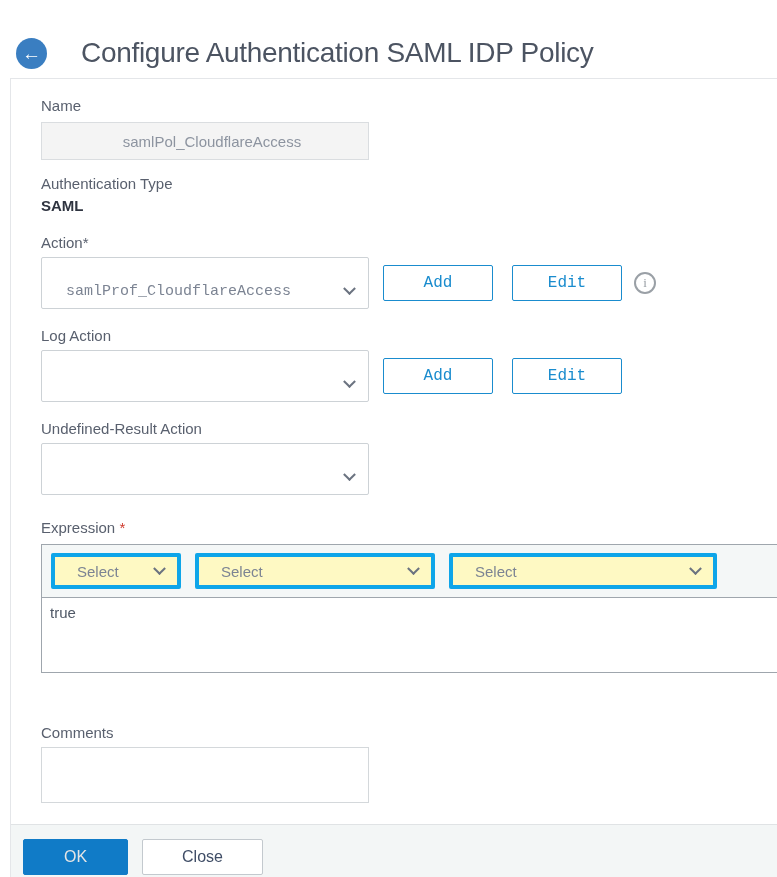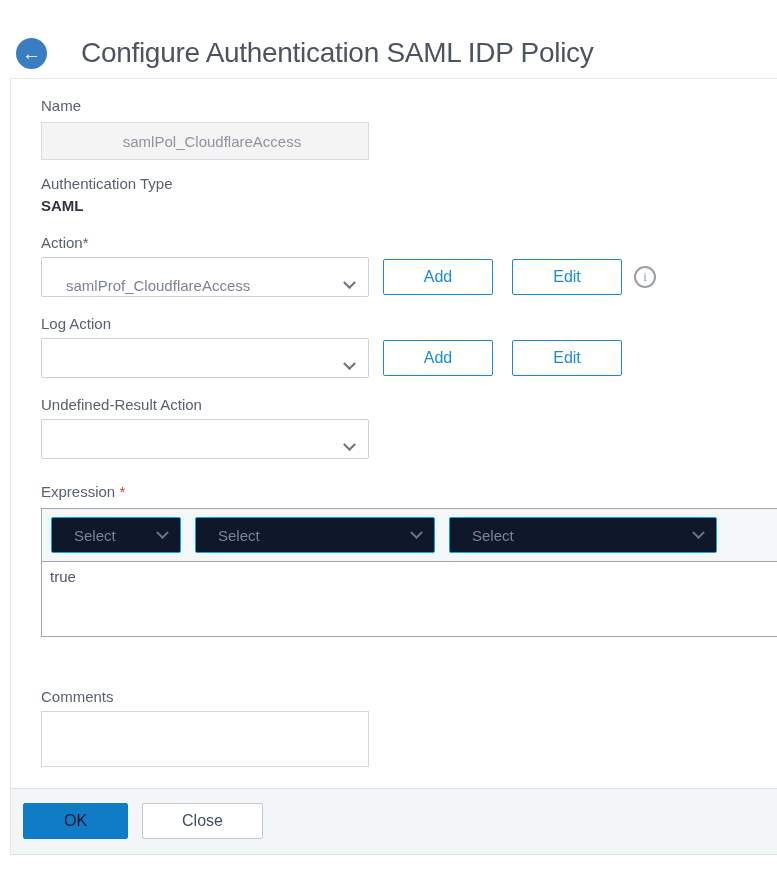--- a/index.html
+++ b/index.html
@@ -65,27 +65,28 @@
 
   .static-value {
     font-size: 15px;
     font-weight: bold;
     color: #2f3440;
     margin-top: 5px;
   }
 
   
   .select {
-    width: 328px; height: 40px;
+    width: 328px; height: 52px;
     background: #ffffff;
     border: 1px solid #cdd2d6;
     border-radius: 2px;
     display: flex; align-items: center; justify-content: space-between;
     padding: 16px 14px 0 24px;
     cursor: pointer;
+    font-family: Liberation Mono, monospace;
   }
   .select .sel-text {
     font-size: 15px;
     color: #7c8493;
     overflow: hidden; white-space: nowrap;
   }
   .chevron {
     width: 9px; height: 9px;
     border-right: 2px solid #6b7380;
     border-bottom: 2px solid #6b7380;
@@ -95,21 +96,21 @@
 
   
   .row { display: flex; align-items: center; }
   .btn-outline {
     width: 110px; height: 36px;
     background: #ffffff;
     border: 1px solid #1a8cce;
     border-radius: 2px;
     color: #1a8cce;
     font-size: 16px;
-    font-family: Liberation Sans, sans-serif;
+    font-family: Liberation Mono, monospace;
     cursor: pointer;
   }
   .btn-add { margin-left: 14px; }
   .btn-edit { margin-left: 19px; }
 
   .info-icon {
     margin-left: 12px;
     width: 22px; height: 22px;
     border: 2px solid #9aa0a6;
     border-radius: 50%;
@@ -124,22 +125,22 @@
   .expr-toolbar {
     margin-top: 8px;
     height: 54px;
     background: #f4f7f7;
     border: 1px solid #9fa6ad;
     display: flex; align-items: center;
     padding-left: 9px;
     gap: 14px;
   }
   .expr-select {
-    background: #0f172a;
-    border: 1px solid #0ea5e9;
+    background: #fef9c3;
+    border: 4px solid #0ea5e9;
     border-radius: 2px;
     height: 36px;
     display: flex; align-items: center; justify-content: space-between;
     padding: 0 13px 0 22px;
     cursor: pointer;
   }
   .expr-select .sel-text { font-size: 15px; color: #7c8493; }
   .expr-sel-1 { width: 130px; }
   .expr-sel-2 { width: 240px; }
   .expr-sel-3 { width: 268px; }
@@ -178,21 +179,21 @@
     background: #f3f6f6;
     border-top: 1px solid #e0e3e5;
     padding: 14px 0 15px 12px;
     display: flex; align-items: center;
   }
   .btn-primary {
     width: 105px; height: 36px;
     background: #107bc7;
     border: 1px solid #107bc7;
     border-radius: 2px;
-    color: #0f172a;
+    color: #e5e5e5;
     font-size: 16px;
     font-family: inherit;
     cursor: pointer;
   }
   .btn-secondary {
     margin-left: 14px;
     width: 121px; height: 36px;
     background: #ffffff;
     border: 1px solid #c3c9ce;
     border-radius: 2px;

